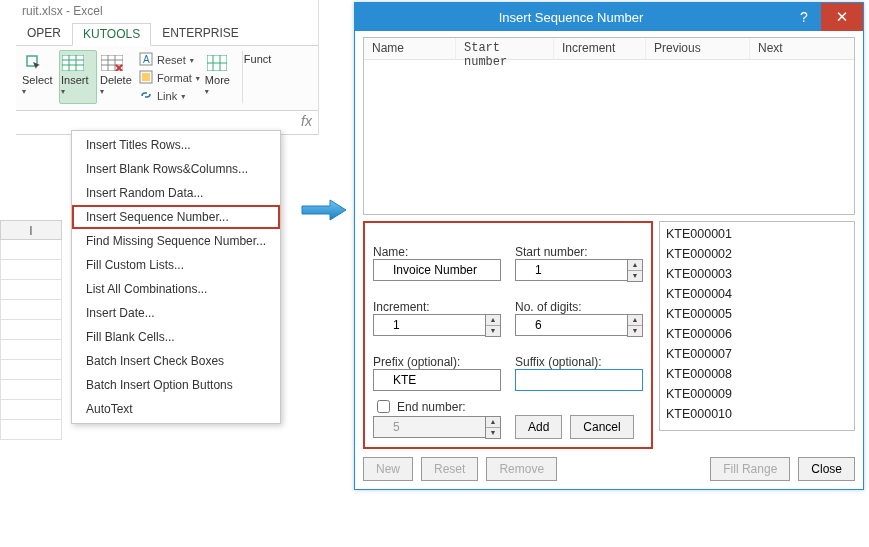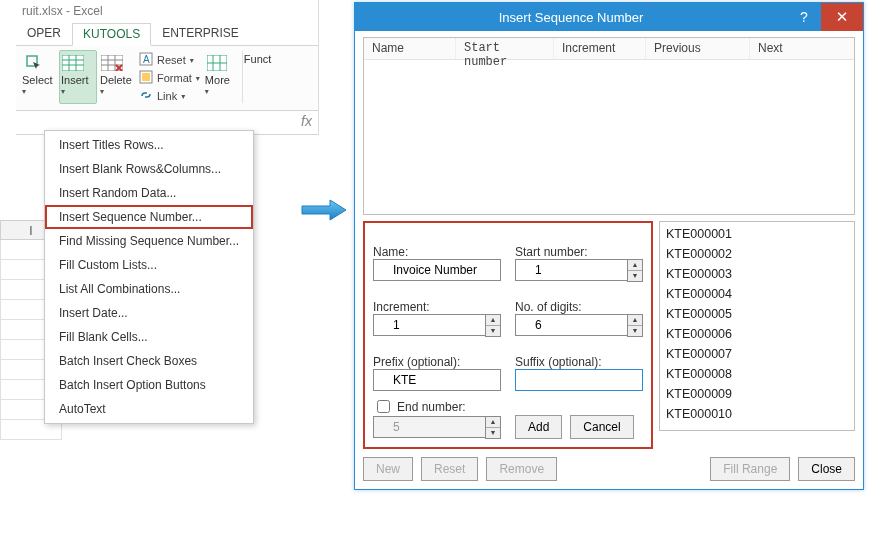--- a/index.html
+++ b/index.html
@@ -121,21 +121,21 @@
   .grid-cell {
     height: 20px;
     border: 1px solid #e0e0e0;
     border-top: none;
     background: #fff;
   }
 
   
   .dropdown {
     position: absolute;
-    left: 44px; top: 130px;
+    left: 71px; top: 130px;
     width: 210px;
     background: #fff;
     border: 1px solid #c8c8c8;
     box-shadow: 2px 2px 6px rgba(0,0,0,0.2);
     padding: 2px 0;
   }
   .dropdown-item {
     padding: 5px 10px 5px 14px;
     font-size: 12px;
     color: #333;

